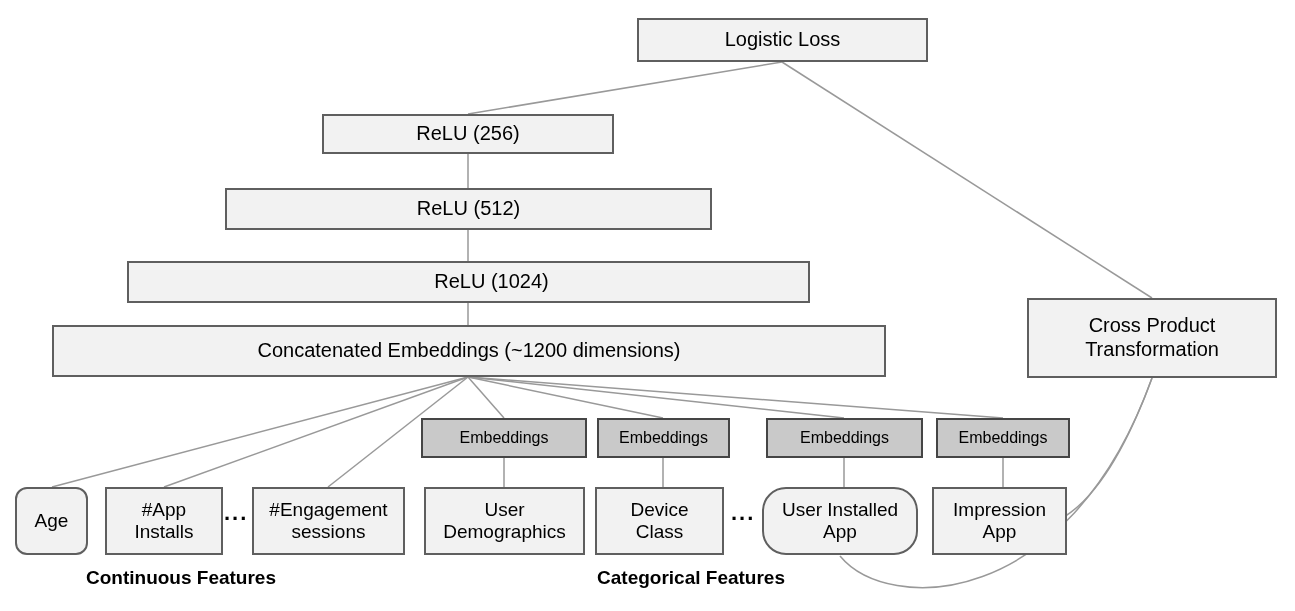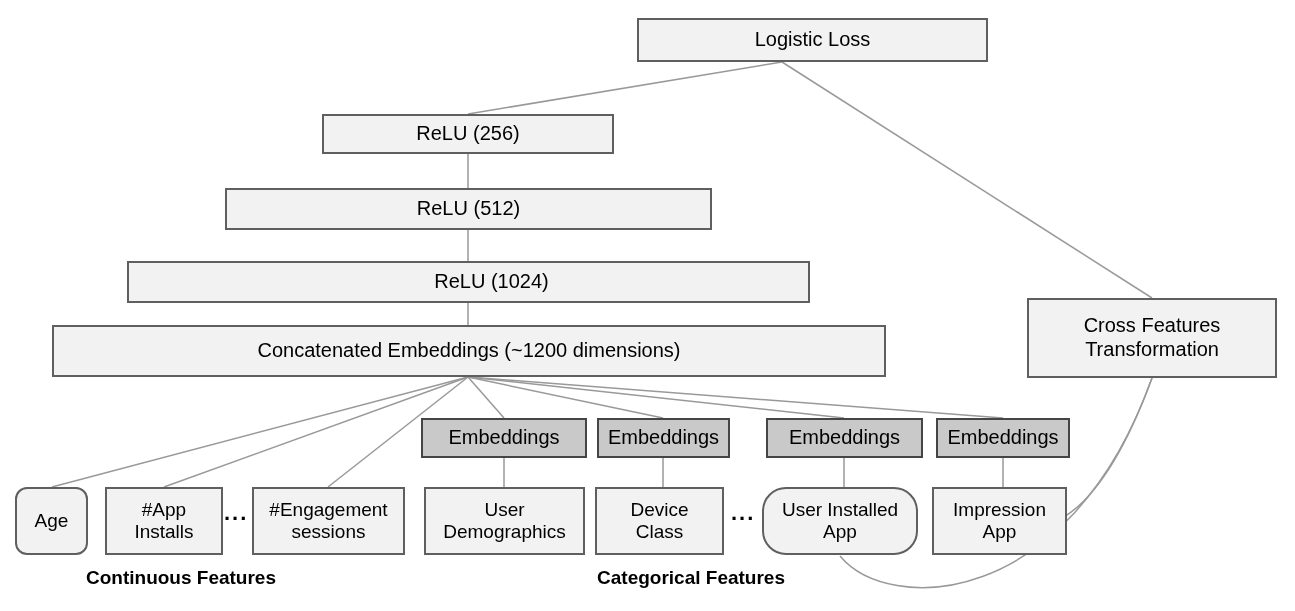--- a/index.html
+++ b/index.html
@@ -20,21 +20,21 @@
     background:#f2f2f2;
     border:2px solid #5f5f5f;
     font-size:20px;
     line-height:1.18;
     white-space:pre-line;
   }
   .node.small{font-size:19px;}
   .node.emb{
     background:#c9c9c9;
     border:2px solid #454545;
-    font-size:20px;
+    font-size:16px;
     font-stretch:condensed;
   }
   .dots{
     position:absolute;
     font-size:22px;
     font-weight:bold;
     letter-spacing:2px;
     color:#000;
   }
   .group-label{
@@ -71,31 +71,31 @@
       <path d="M504,458 L504,487"></path>
       <path d="M663,458 L663,487"></path>
       <path d="M844,458 L844,487"></path>
       <path d="M1003,458 L1003,487"></path>
 
       <path d="M1152,378 Q1112,487 1064,517"></path>
       <path d="M840,556 C888,614 1068,612 1152,378"></path>
     </g>
   </svg>
 
-  <div class="node" style="left:637px;top:18px;width:351px;height:44px;">Logistic Loss</div>
+  <div class="node" style="left:637px;top:18px;width:291px;height:44px;">Logistic Loss</div>
 
   <div class="node" style="left:322px;top:114px;width:292px;height:40px;">ReLU (256)</div>
 
   <div class="node" style="left:225px;top:188px;width:487px;height:42px;">ReLU (512)</div>
 
   <div class="node" style="left:127px;top:261px;width:683px;height:42px;padding-left:46px;">ReLU (1024)</div>
 
   <div class="node" style="left:52px;top:325px;width:834px;height:52px;">Concatenated Embeddings (~1200 dimensions)</div>
 
-  <div class="node" style="left:1027px;top:298px;width:250px;height:80px;">Cross Features
+  <div class="node" style="left:1027px;top:298px;width:250px;height:80px;">Cross Product
 Transformation</div>
 
   <div class="node emb" style="left:421px;top:418px;width:166px;height:40px;">Embeddings</div>
   <div class="node emb" style="left:597px;top:418px;width:133px;height:40px;">Embeddings</div>
   <div class="node emb" style="left:766px;top:418px;width:157px;height:40px;">Embeddings</div>
   <div class="node emb" style="left:936px;top:418px;width:134px;height:40px;">Embeddings</div>
 
   <div class="node small" style="left:15px;top:487px;width:73px;height:68px;border-radius:12px;">Age</div>
 
   <div class="node small" style="left:105px;top:487px;width:118px;height:68px;">#App

